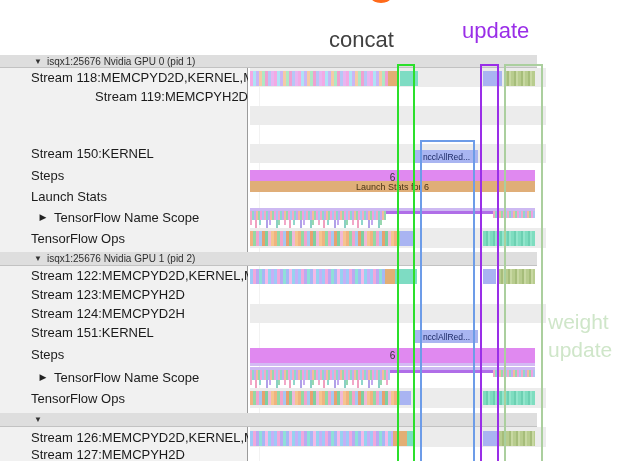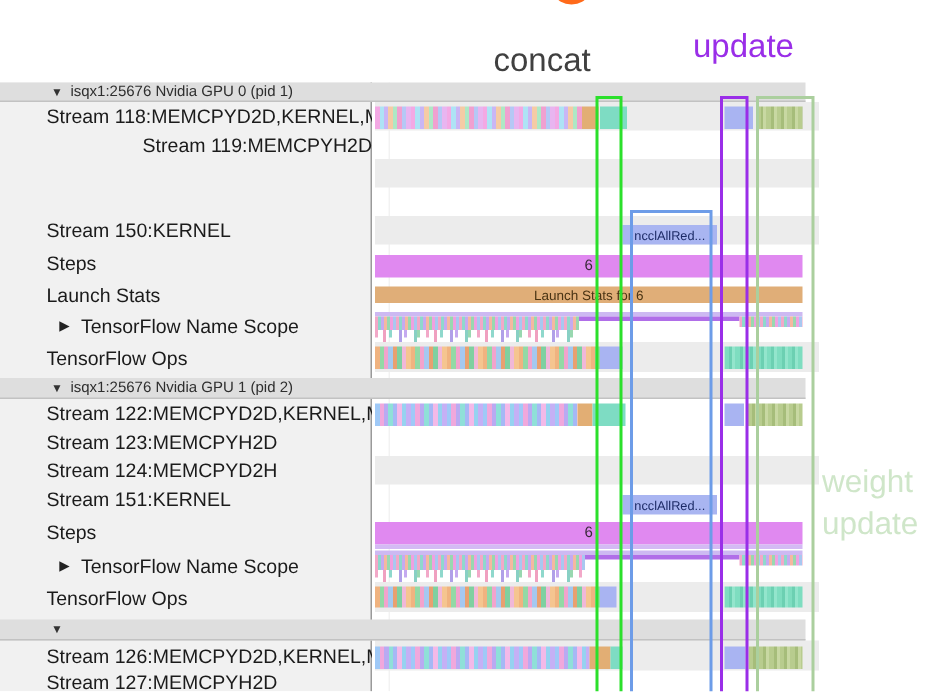--- a/index.html
+++ b/index.html
@@ -138,21 +138,21 @@
     </div>
     <div class="trow" style="top:32px;height:19px;"></div>
     <div class="trow gray" style="top:51px;height:19px;"></div>
     <div class="trow" style="top:70px;height:19px;"></div>
     <div class="trow gray" style="top:89px;height:19px;">
       <div class="bar ncclbar" style="left:165px;top:6px;width:63px;height:13px;">ncclAllRed...</div>
     </div>
     <div class="trow" style="top:108px;height:24px;">
       <div class="bar stepbar" style="left:0;top:7px;width:285px;height:15px;">6</div>
     </div>
-    <div class="trow" style="top:132px;height:19px;">
+    <div class="trow" style="top:122px;height:19px;">
       <div class="bar launchbar" style="left:0;top:4px;width:285px;height:11px;">Launch Stats for 6</div>
     </div>
     <div class="trow" style="top:151px;height:22px;">
       <div class="bar" style="left:0;top:2px;width:285px;height:3px;background:#cdb9f2;"></div>
       <div class="bar stripesD" style="left:0;top:5px;width:136px;height:9px;"></div>
       <div class="bar drips" style="left:0;top:14px;width:136px;height:5px;"></div>
       <div class="bar drips2" style="left:0;top:14px;width:136px;height:8px;"></div>
       <div class="bar" style="left:136px;top:5px;width:107px;height:3px;background:#b06ee8;"></div>
       <div class="bar stripesD" style="left:243px;top:5px;width:42px;height:7px;"></div>
     </div>

